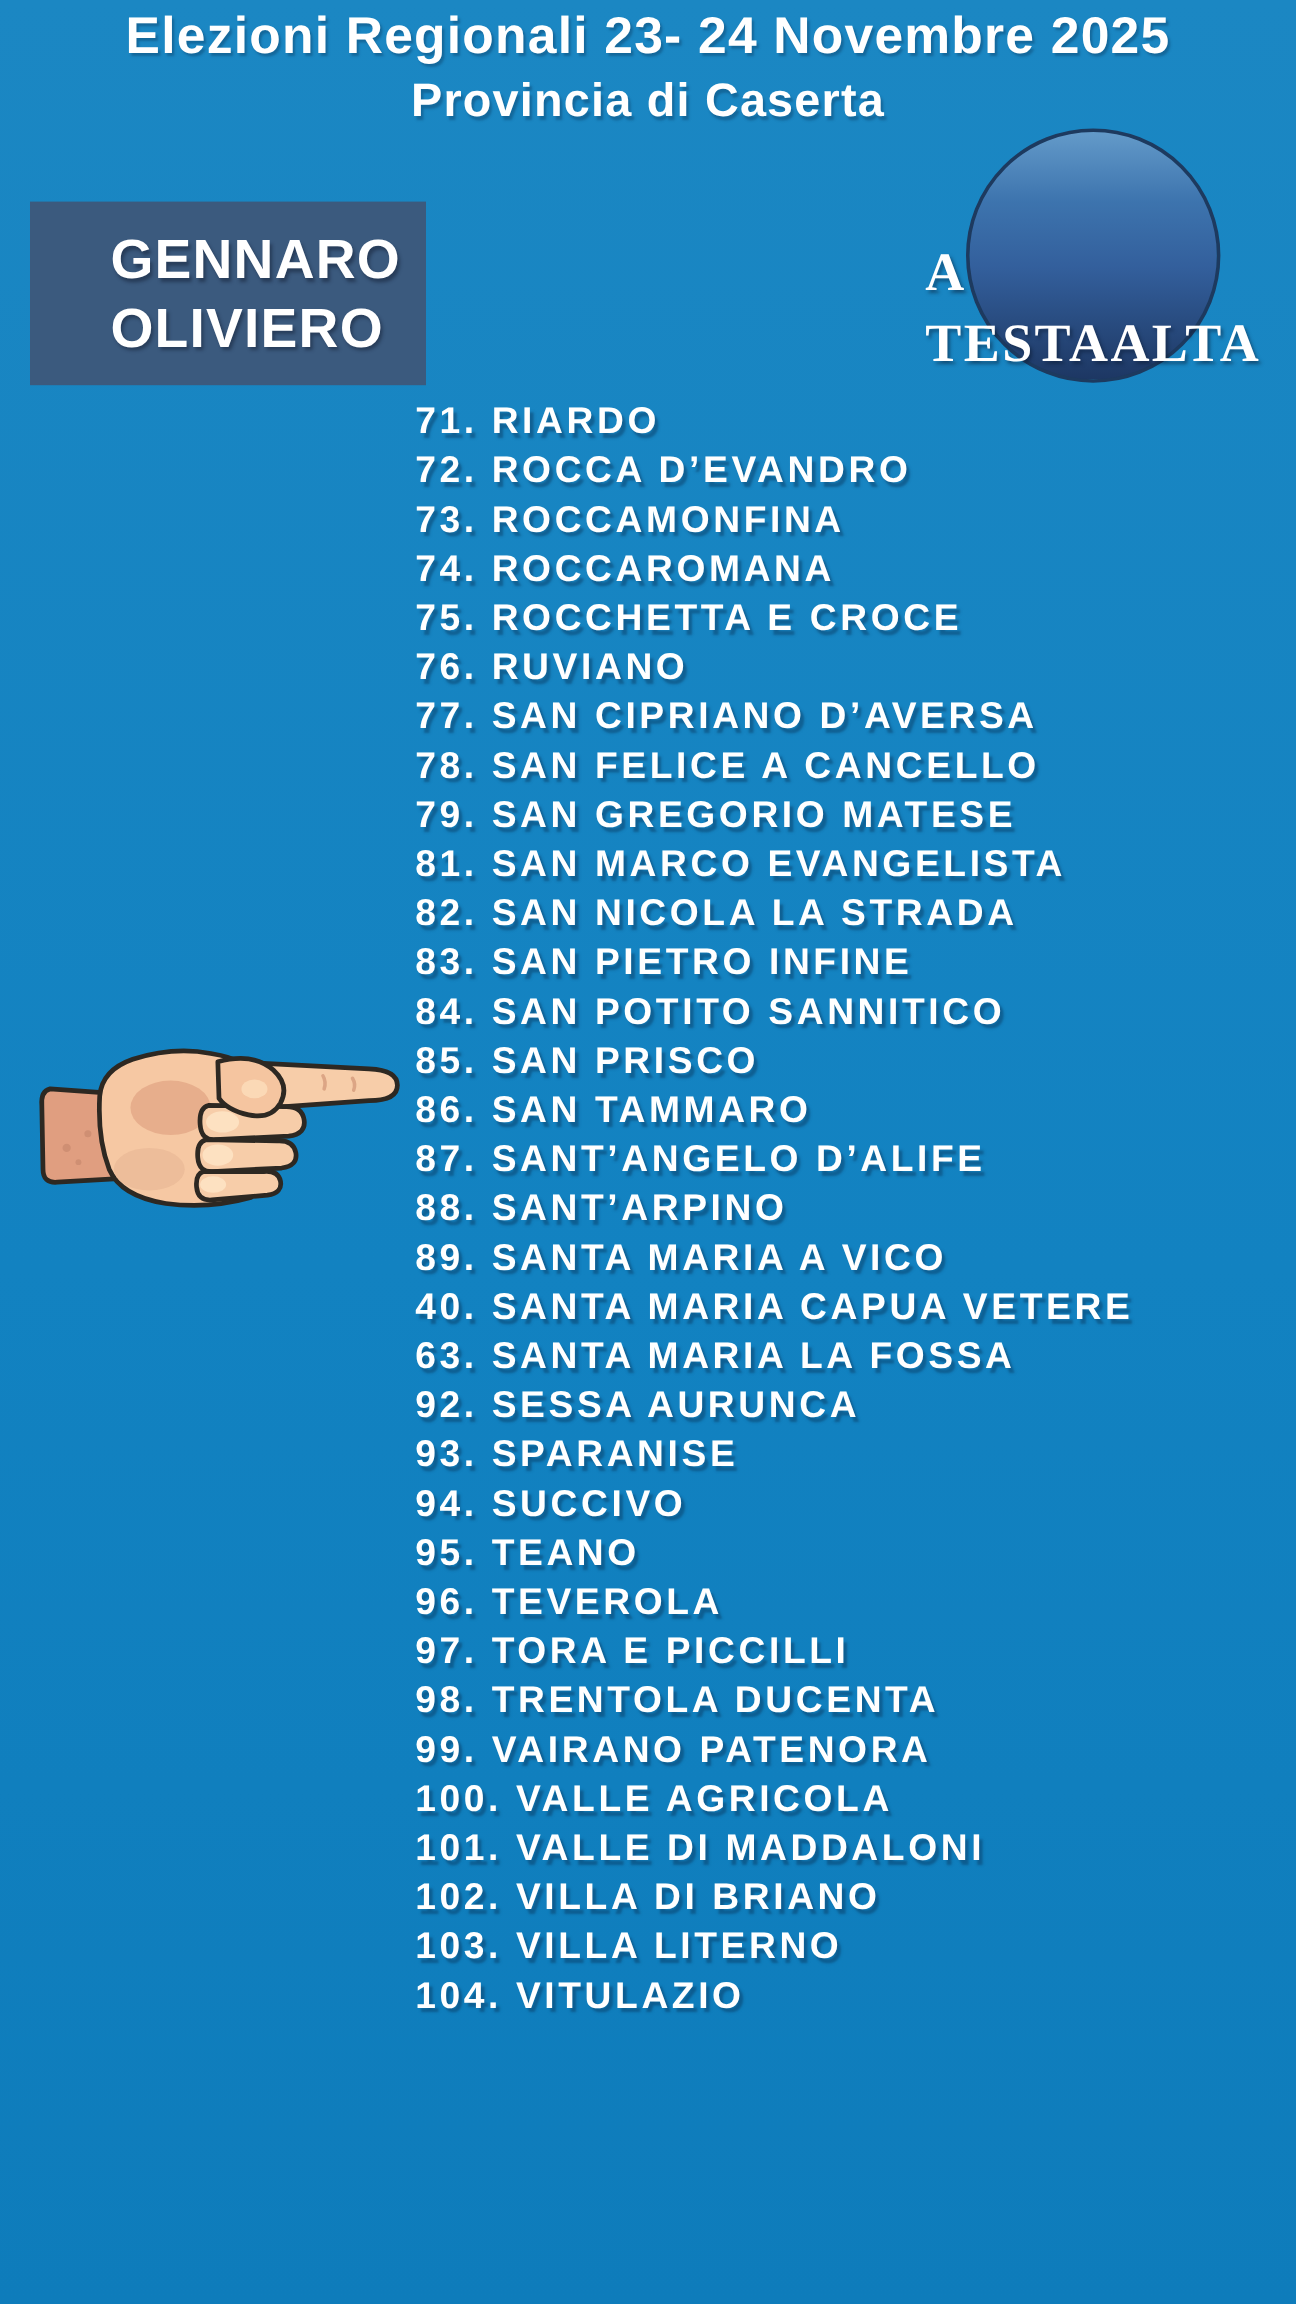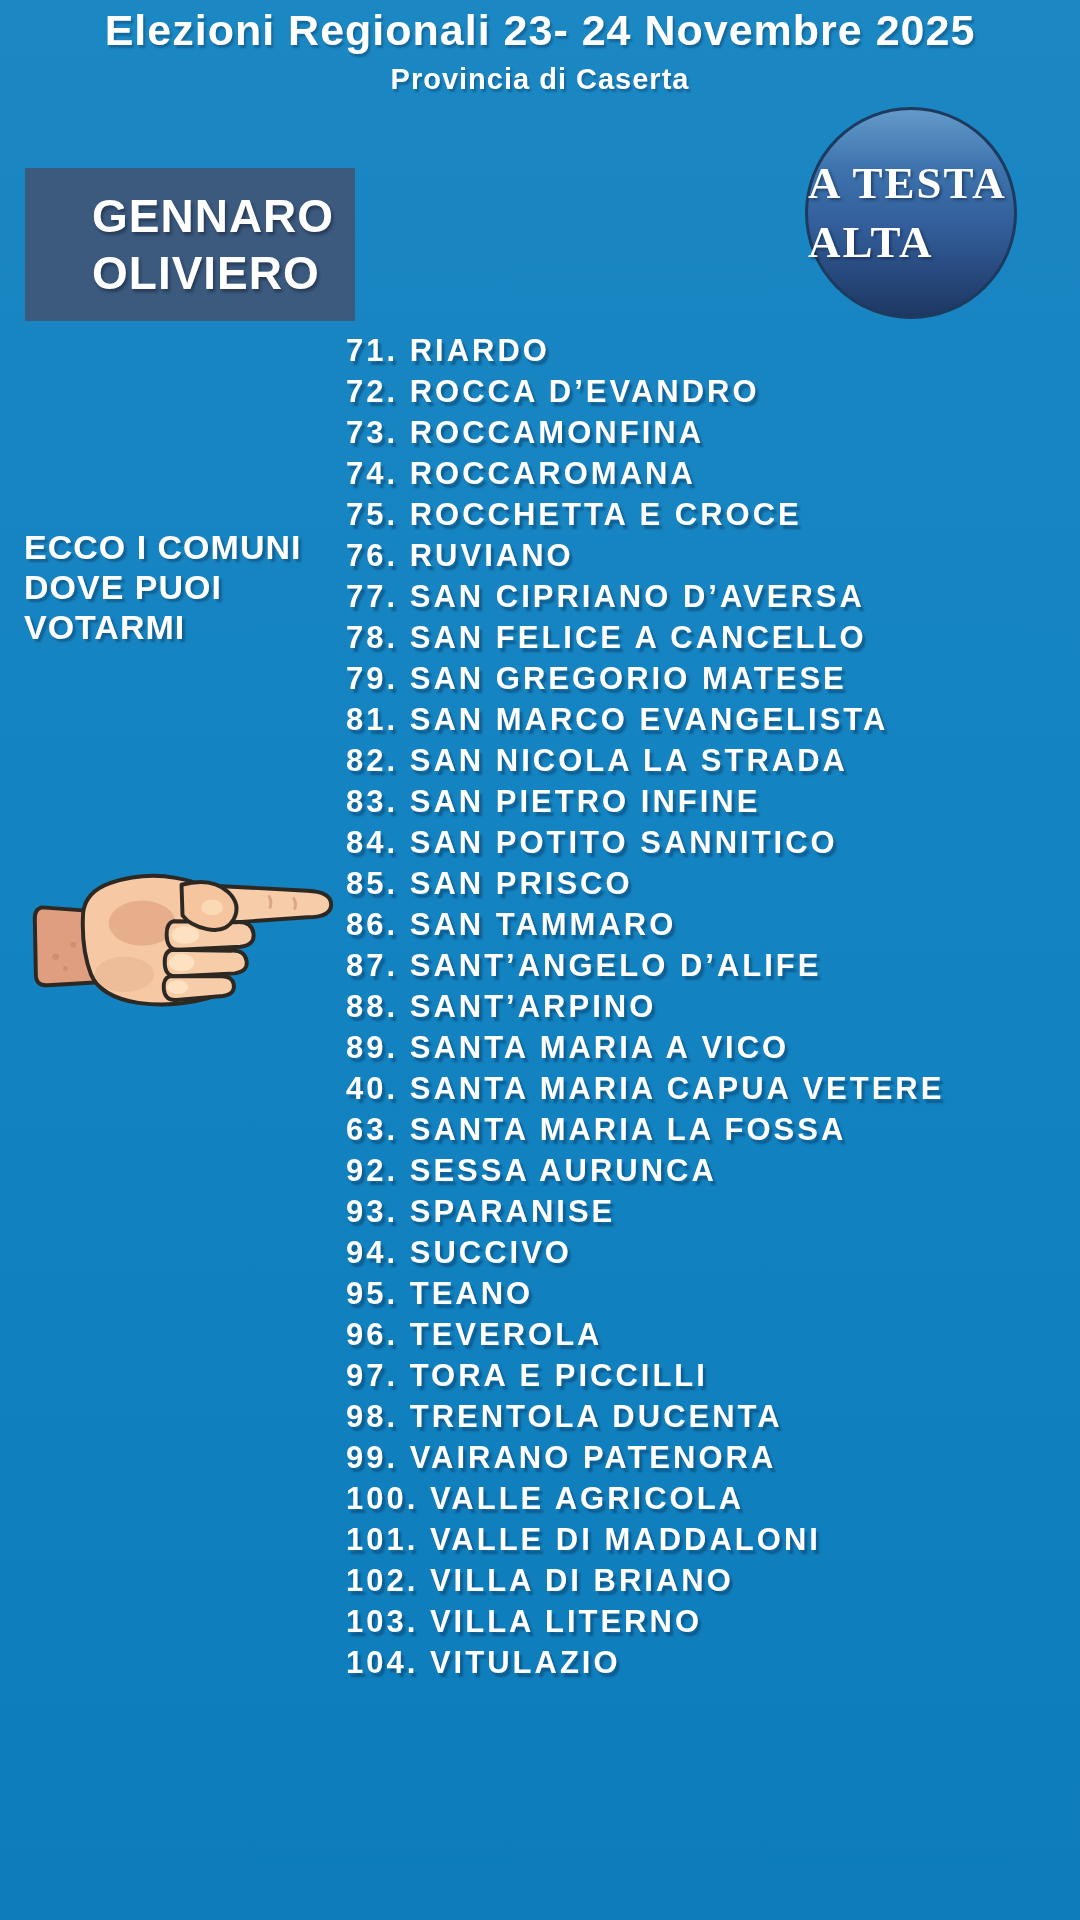--- a/index.html
+++ b/index.html
@@ -5,32 +5,32 @@
   html,body{margin:0;padding:0;background:#0e7cbb;}
   #poster{
     position:relative;width:1080px;height:1920px;overflow:hidden;
     background:linear-gradient(180deg,#1b87c3 0%,#1282c1 55%,#0e7cbb 100%);
     font-family:"Liberation Sans",sans-serif;color:#ffffff;
   }
   
   .headline{position:absolute;top:4px;left:0;right:0;text-align:center;font-weight:bold;}
   .headline .l1{font-size:43px;line-height:1.25;letter-spacing:1px;
     text-shadow:2px 3px 2px rgba(10,58,96,.40);}
-  .headline .l2{font-size:29px;line-height:1.2;margin-top:4px;letter-spacing:1px;
+  .headline .l2{font-size:39px;line-height:1.2;margin-top:4px;letter-spacing:1px;
     text-shadow:2px 3px 2px rgba(10,58,96,.40);}
   
   .name-box{position:absolute;left:25px;top:168px;width:330px;height:153px;
     background:#3b5a7e;box-sizing:border-box;padding:20px 0 0 27px;}
   .name-box .nm{font-size:46px;font-weight:bold;line-height:57px;letter-spacing:1px;
     text-shadow:2px 3px 3px rgba(15,25,45,.45);margin-left:40px;}
   
   .badge{position:absolute;left:805px;top:107px;width:212px;height:212px;border-radius:50%;
     background:linear-gradient(180deg,#639ac9 0%,#3d74ae 28%,#335f9c 55%,#27497c 80%,#1d3763 100%);
     border:3px solid #1d3a5f;box-sizing:border-box;
-    display:flex;flex-direction:column;justify-content:center;align-items:flex-start;
+    display:flex;flex-direction:row;justify-content:center;align-items:flex-end;
     font-family:"Liberation Serif",serif;}
   .badge .b1,.badge .b2{font-size:45px;line-height:59px;font-weight:bold;letter-spacing:2px;
     text-shadow:2px 2px 3px rgba(10,25,50,.5);}
   
   .intro{position:absolute;left:24px;top:527px;font-weight:bold;font-size:34px;
     line-height:40px;letter-spacing:1px;text-shadow:3px 3px 2px rgba(10,58,96,.45);}
   
   .hand{position:absolute;left:26px;top:858px;width:315px;height:150px;}
   
   .muni-list{position:absolute;left:346px;top:330px;margin:0;padding:0;list-style:none;
@@ -51,25 +51,20 @@
   <div class="name-box">
     <div class="nm">GENNARO</div>
     <div class="nm">OLIVIERO</div>
   </div>
 
   <div class="badge">
     <div class="b1">A TESTA</div>
     <div class="b2">ALTA</div>
   </div>
 
-  <div class="intro">
-    <div>ECCO I COMUNI</div>
-    <div>DOVE PUOI</div>
-    <div>VOTARMI</div>
-  </div>
 
   <svg class="hand" viewBox="0 0 320 152" xmlns="http://www.w3.org/2000/svg" aria-hidden="true">
     <g stroke="#2d2822" stroke-width="4" stroke-linejoin="round" stroke-linecap="round">
 
       <path d="M16,50 Q8,52 9,64 L10,118 Q10,130 22,129 L74,126 L72,54 Z" fill="#e09e80"></path>
 
       <path d="M58,56 Q60,34 86,25 Q120,14 152,20 Q170,23 178,28 L174,74 L186,142 Q150,152 114,147 Q76,141 66,118 Q56,92 58,56 Z" fill="#f6c8a3"></path>
     </g>
 
     <ellipse cx="118" cy="66" rx="34" ry="23" fill="#e7ae8c"></ellipse>

